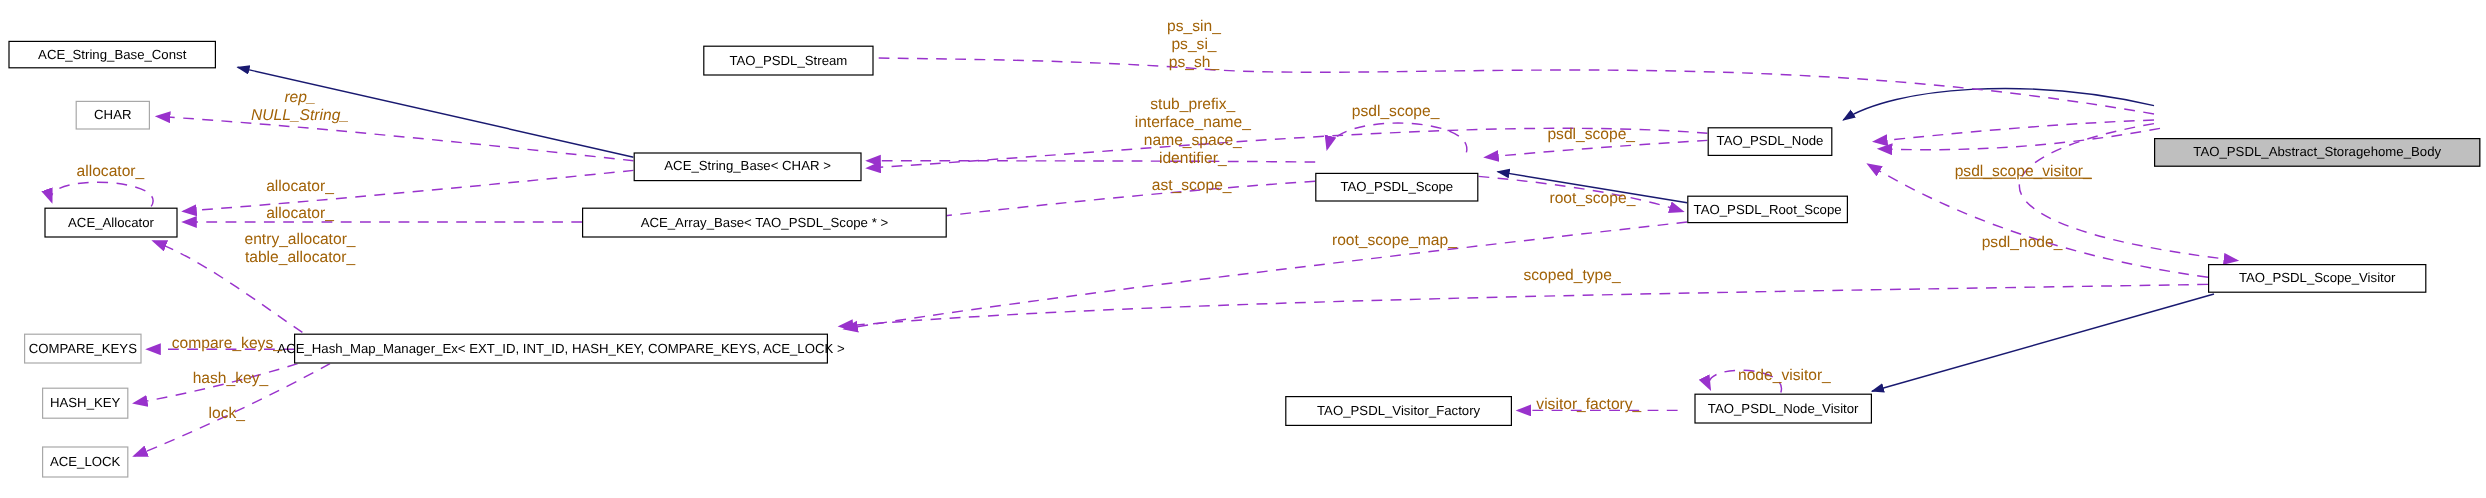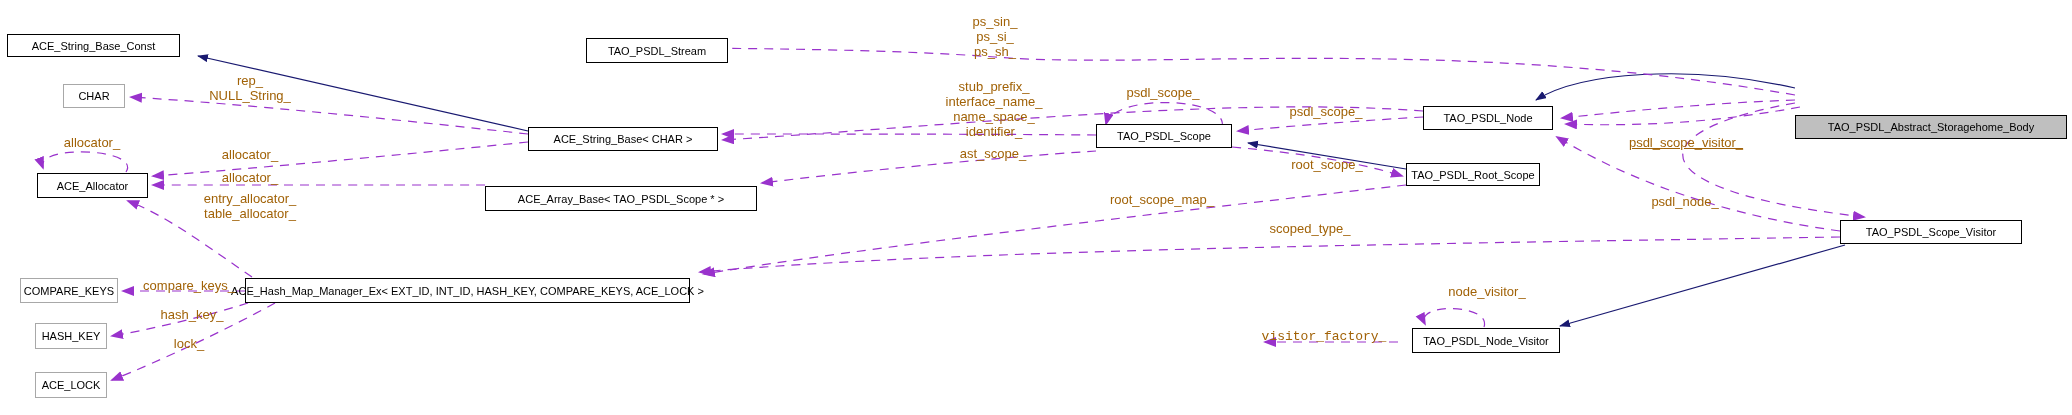--- a/index.html
+++ b/index.html
@@ -64,31 +64,32 @@
     </g>
   </svg>
 
   <div class="node" style="left:7px;top:34px;width:173px;height:23px;">ACE_String_Base_Const</div>
   <div class="node param" style="left:63px;top:84px;width:62px;height:24px;">CHAR</div>
   <div class="node" style="left:37px;top:173px;width:111px;height:25px;">ACE_Allocator</div>
   <div class="node param" style="left:20px;top:278px;width:98px;height:25px;">COMPARE_KEYS</div>
   <div class="node param" style="left:35px;top:323px;width:72px;height:26px;">HASH_KEY</div>
   <div class="node param" style="left:35px;top:372px;width:72px;height:26px;">ACE_LOCK</div>
   <div class="node" style="left:528px;top:127px;width:190px;height:24px;">ACE_String_Base&lt; CHAR &gt;</div>
-  <div class="node" style="left:485px;top:186px;width:272px;height:25px;">ACE_Array_Base&lt; TAO_PSDL_Scope * &gt;</div>
+  <div class="node" style="left:485px;top:173px;width:304px;height:25px;">ACE_Array_Base&lt; TAO_PSDL_Scope * &gt;</div>
   <div class="node" style="left:245px;top:278px;width:445px;height:25px;">ACE_Hash_Map_Manager_Ex&lt; EXT_ID, INT_ID, HASH_KEY, COMPARE_KEYS, ACE_LOCK &gt;</div>
   <div class="node" style="left:550px;top:38px;width:142px;height:25px;margin-left:36px;">TAO_PSDL_Stream</div>
-  <div class="node" style="left:1096px;top:124px;width:136px;height:24px;">TAO_PSDL_Scope</div>
-  <div class="node" style="left:1423px;top:106px;width:130px;height:24px;">TAO_PSDL_Node</div>
+  <div class="node" style="left:1096px;top:144px;width:136px;height:24px;">TAO_PSDL_Scope</div>
+  <div class="node" style="left:1423px;top:106px;width:104px;height:24px;">TAO_PSDL_Node</div>
   <div class="node" style="left:1406px;top:163px;width:134px;height:23px;">TAO_PSDL_Root_Scope</div>
   <div class="node highlight" style="left:1795px;top:83px;width:272px;height:24px;margin-top:32px;">TAO_PSDL_Abstract_Storagehome_Body</div>
   <div class="node" style="left:1840px;top:220px;width:182px;height:24px;">TAO_PSDL_Scope_Visitor</div>
   <div class="node" style="left:1398px;top:328px;width:148px;height:25px;margin-left:14px;">TAO_PSDL_Node_Visitor</div>
+  <div class="node" style="left:1071px;top:330px;width:189px;height:25px;">TAO_PSDL_Visitor_Factory</div>
 
-  <div class="elabel" style="left:250px;top:73px;">rep_
+  <div class="elabel" style="left:250px;top:73px;font-style:italic;">rep_
 NULL_String_</div>
   <div class="elabel" style="left:92px;top:135px;">allocator_</div>
   <div class="elabel" style="left:250px;top:147px;">allocator_</div>
   <div class="elabel" style="left:250px;top:170px;">allocator_</div>
   <div class="elabel" style="left:250px;top:191px;">entry_allocator_
 table_allocator_</div>
   <div class="elabel" style="left:189px;top:278px;">compare_keys_</div>
   <div class="elabel" style="left:192px;top:307px;">hash_key_</div>
   <div class="elabel" style="left:189px;top:336px;">lock_</div>
   <div class="elabel" style="left:995px;top:14px;">ps_sin_
@@ -99,16 +100,16 @@
 name_space_
 identifier_</div>
   <div class="elabel" style="left:993px;top:146px;">ast_scope_</div>
   <div class="elabel" style="left:1163px;top:85px;">psdl_scope_</div>
   <div class="elabel" style="left:1326px;top:104px;">psdl_scope_</div>
   <div class="elabel" style="left:1327px;top:157px;">root_scope_</div>
   <div class="elabel" style="left:1162px;top:192px;">root_scope_map_</div>
   <div class="elabel" style="left:1310px;top:221px;">scoped_type_</div>
   <div class="elabel" style="left:1686px;top:135px;text-decoration:underline;">psdl_scope_visitor_</div>
   <div class="elabel" style="left:1685px;top:194px;">psdl_node_</div>
-  <div class="elabel" style="left:1487px;top:284px;">node_visitor_</div>
-  <div class="elabel" style="left:1324px;top:329px;font-family:Liberation Mono, monospace;">visitor_factory_</div>
+  <div class="elabel" style="left:1487px;top:305px;">node_visitor_</div>
+  <div class="elabel" style="left:1324px;top:329px;">visitor_factory_</div>
 
 </div>
 
 </body></html>

